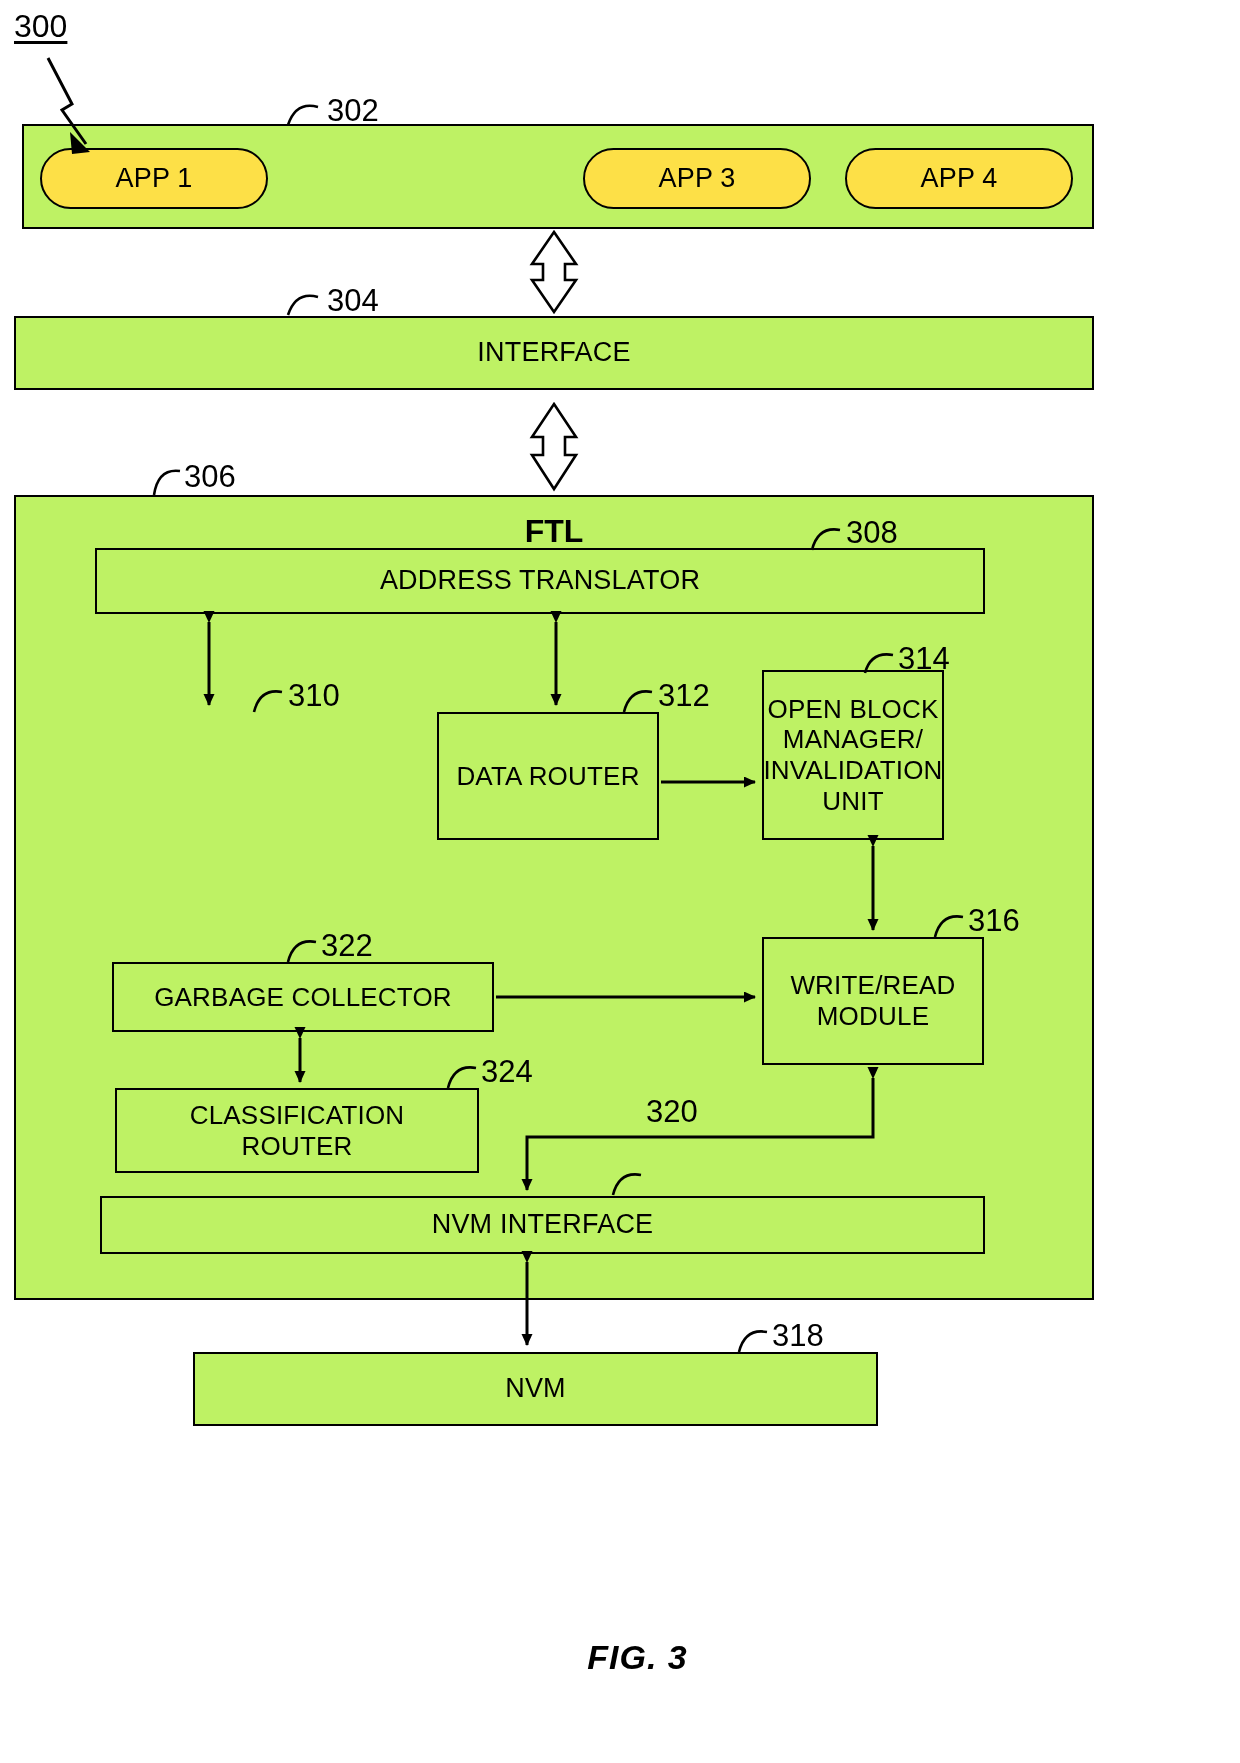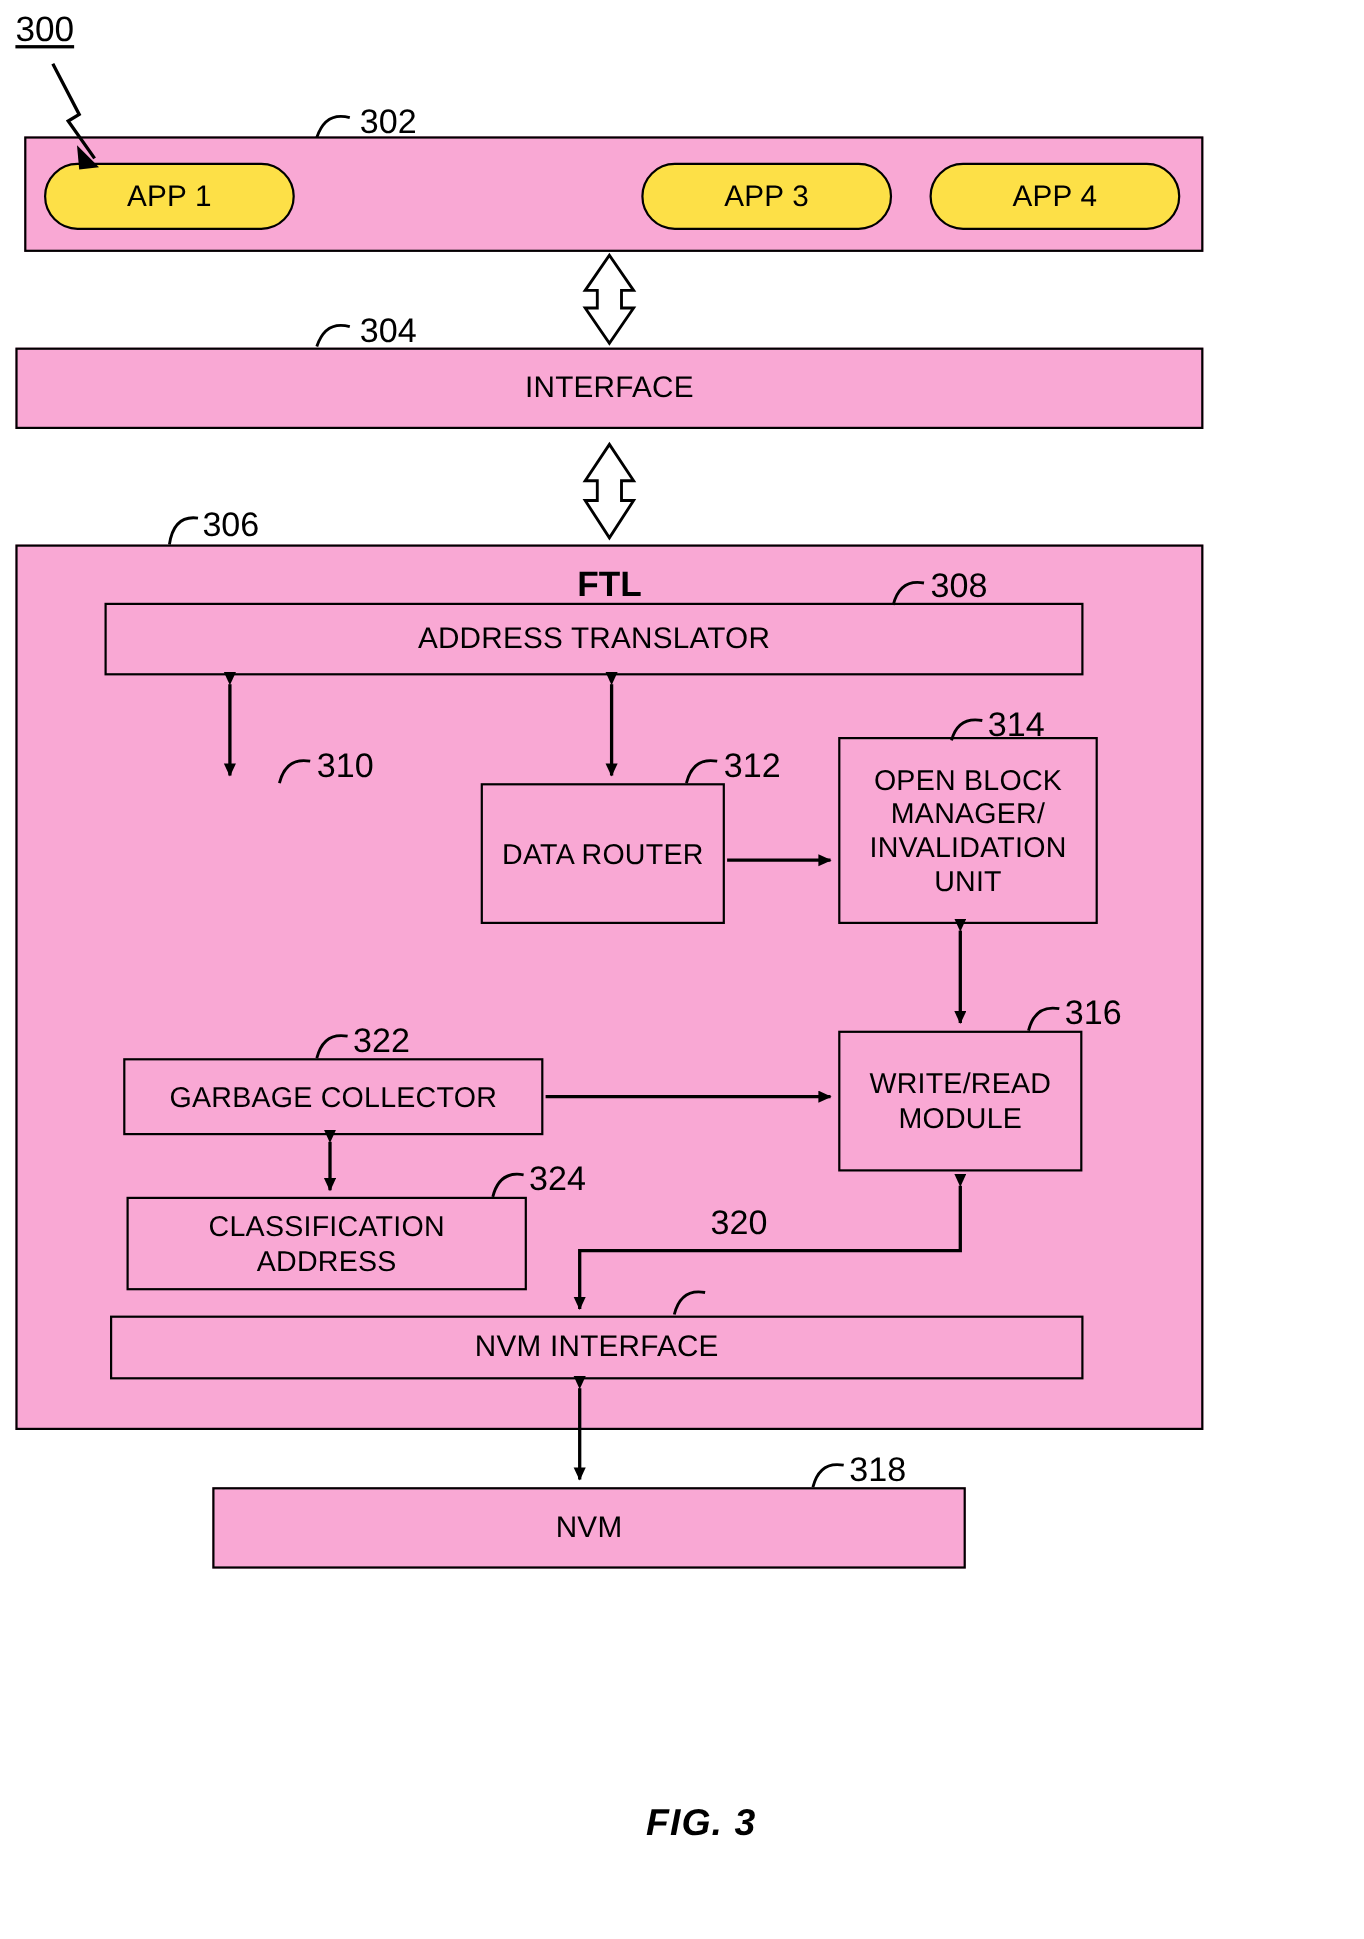--- a/index.html
+++ b/index.html
@@ -18,21 +18,21 @@
     height: 1763px;
     background: #ffffff;
     overflow: hidden;
   }
 
   
   .box {
     position: absolute;
     box-sizing: border-box;
     border: 2.5px solid #000;
-    background: #f9a8d4;
+    background: #bef264;
     display: flex;
     align-items: center;
     justify-content: center;
     text-align: center;
     line-height: 1.18;
   }
   .pill {
     position: absolute;
     box-sizing: border-box;
     border: 2.5px solid #000;
@@ -122,42 +122,42 @@
   </div>
   <div class="ref" style="left:846px; top:515px;">308</div>
 
   <div class="ref" style="left:288px; top:678px;">310</div>
 
   <div class="box" style="left:437px; top:712px; width:222px; height:128px;">
     <span class="lbl">DATA ROUTER</span>
   </div>
   <div class="ref" style="left:658px; top:678px;">312</div>
 
-  <div class="box" style="left:762px; top:670px; width:236px; height:170px;">
+  <div class="box" style="left:762px; top:670px; width:182px; height:170px;">
     <span class="lbl">OPEN BLOCK
 MANAGER/
 INVALIDATION
 UNIT</span>
   </div>
   <div class="ref" style="left:898px; top:641px;">314</div>
 
   <div class="box" style="left:762px; top:937px; width:222px; height:128px;">
     <span class="lbl">WRITE/READ
 MODULE</span>
   </div>
   <div class="ref" style="left:968px; top:903px;">316</div>
 
   <div class="box" style="left:112px; top:962px; width:382px; height:70px;">
     <span class="lbl">GARBAGE COLLECTOR</span>
   </div>
   <div class="ref" style="left:321px; top:928px;">322</div>
 
   <div class="box" style="left:115px; top:1088px; width:364px; height:85px;">
     <span class="lbl">CLASSIFICATION
-ADDRESS</span>
+ROUTER</span>
   </div>
   <div class="ref" style="left:481px; top:1054px;">324</div>
 
   <div class="box" style="left:100px; top:1196px; width:885px; height:58px;text-align:center;">
     <span class="lbl lbl-lg">NVM INTERFACE</span>
   </div>
   <div class="ref" style="left:646px; top:1094px;">320</div>
 
   <div class="box" style="left:193px; top:1352px; width:685px; height:74px;">
     <span class="lbl lbl-lg">NVM</span>

